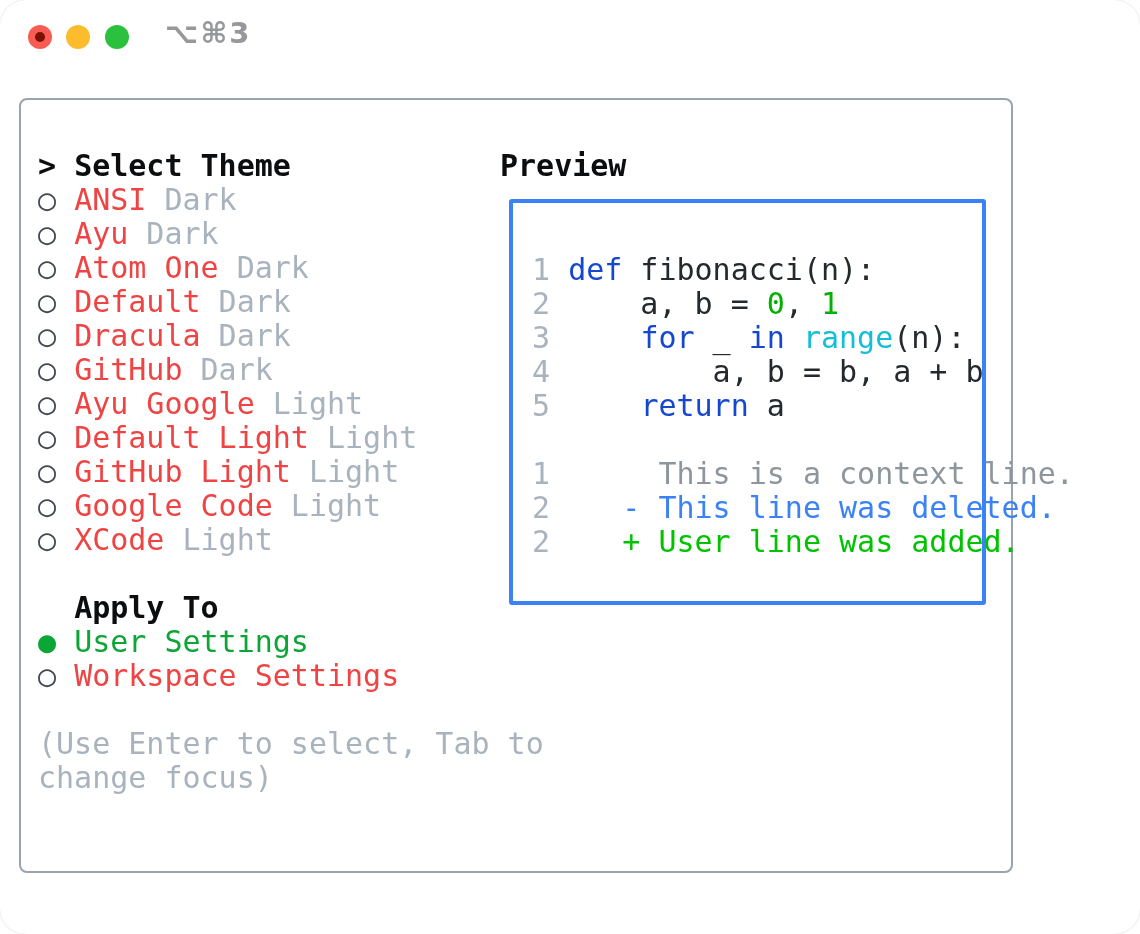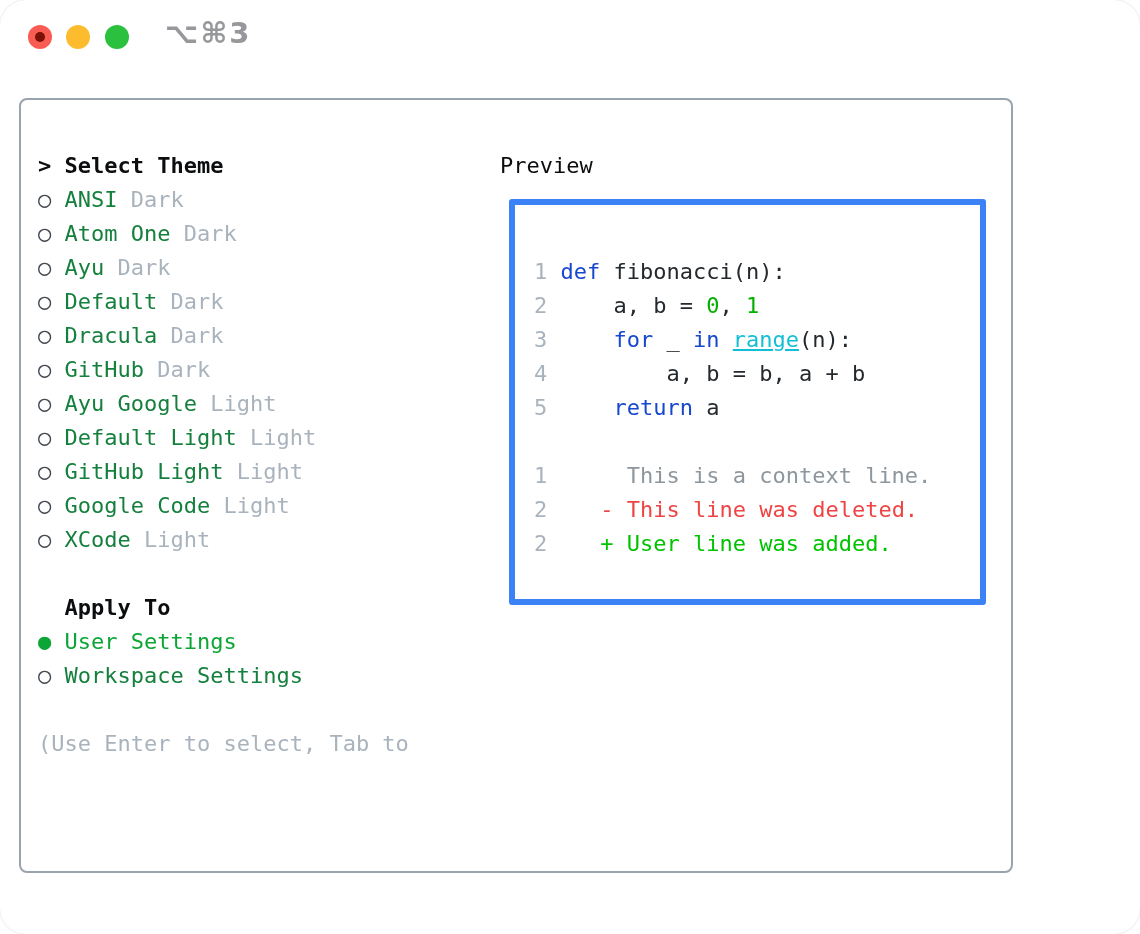--- a/index.html
+++ b/index.html
@@ -22,82 +22,83 @@
     position:absolute; left:165px; top:16px;
     font-family:"DejaVu Sans", sans-serif; font-size:29px; font-weight:600;
     color:#97989c; letter-spacing:2px;
   }
   
   .main-box {
     position:absolute; left:19px; top:98px; width:994px; height:775px;
     border:2px solid #9aa4af; border-radius:8px; background:#ffffff;
   }
   
-  .tgrid { font-size:22px; }
+  .tgrid { font-size:30px; }
   .row { height:34px; line-height:34px; white-space:pre; }
   .bold { font-weight:bold; color:#0b0d0f; }
   #left-panel { position:absolute; left:38px; top:149px; }
-  #preview-title { position:absolute; left:500px; top:149px; font-weight:normal; color:#0b0d0f; }
+  #preview-title { position:absolute; left:500px; top:149px; font-weight:bold; color:#0b0d0f; }
   
   #preview-box {
     position:absolute; left:509px; top:199px; width:477px; height:406px;
-    border:6px solid #3b82f6; border-radius:3px; background:#ffffff;
+    border:4px solid #3b82f6; border-radius:3px; background:#ffffff;
   }
   #code-lines { padding:50px 0 0 19px; }
   
-  .fg-dark { color:#15803d; }
+  .fg-dark { color:#ef4444; }
   .muted   { color:#a9b3bd; }
   .mk-idle { color:#424951; }
   .sel-green { color:#0ca636; }
   .ln    { color:#a9b3bd; }
   .c-fg  { color:#24292e; }
   .c-kw  { color:#1647cf; }
-  .c-fn  { color:#14bed6;text-decoration:underline; }
+  .c-fn  { color:#14bed6; }
   .c-lit { color:#00b100; }
   .c-ctx { color:#8e969d;margin-top:20px; }
-  .c-del { color:#ef4444;margin-top:40px; }
+  .c-del { color:#3b82f6;margin-top:40px; }
   .c-add { color:#00c300; }
 </style>
 </head>
 <body>
 
 <div class="window">
 
   <span class="light light-close">
       <span class="dot"></span>
     </span>
   <span class="light light-min"></span>
   <span class="light light-zoom"></span>
   <span class="shortcut">⌥⌘3</span>
 
   <div class="main-box"></div>
 
   <div id="left-panel" class="tgrid">
     <div class="row bold"><span>&gt; </span><span>Select Theme</span></div>
     <div id="theme-list">
         <div class="row"><span class="mk-idle">○ </span><span class="fg-dark">ANSI</span><span class="muted"> Dark</span></div>
+        <div class="row"><span class="mk-idle">○ </span><span class="fg-dark">Ayu</span><span class="muted"> Dark</span></div>
         <div class="row"><span class="mk-idle">○ </span><span class="fg-dark">Atom One</span><span class="muted"> Dark</span></div>
-        <div class="row"><span class="mk-idle">○ </span><span class="fg-dark">Ayu</span><span class="muted"> Dark</span></div>
         <div class="row"><span class="mk-idle">○ </span><span class="fg-dark">Default</span><span class="muted"> Dark</span></div>
         <div class="row"><span class="mk-idle">○ </span><span class="fg-dark">Dracula</span><span class="muted"> Dark</span></div>
         <div class="row"><span class="mk-idle">○ </span><span class="fg-dark">GitHub</span><span class="muted"> Dark</span></div>
         <div class="row"><span class="mk-idle">○ </span><span class="fg-dark">Ayu Google</span><span class="muted"> Light</span></div>
         <div class="row"><span class="mk-idle">○ </span><span class="fg-dark">Default Light</span><span class="muted"> Light</span></div>
         <div class="row"><span class="mk-idle">○ </span><span class="fg-dark">GitHub Light</span><span class="muted"> Light</span></div>
         <div class="row"><span class="mk-idle">○ </span><span class="fg-dark">Google Code</span><span class="muted"> Light</span></div>
         <div class="row"><span class="mk-idle">○ </span><span class="fg-dark">XCode</span><span class="muted"> Light</span></div>
       </div>
     <div class="row"></div>
     <div class="row bold"><span>  </span><span>Apply To</span></div>
     <div id="apply-list">
         <div class="row"><span class="sel-green">● </span><span class="sel-green">User Settings</span></div>
         <div class="row"><span class="mk-idle">○ </span><span class="fg-dark">Workspace Settings</span></div>
       </div>
     <div class="row"></div>
     <div class="row muted">(Use Enter to select, Tab to</div>
+    <div class="row muted">change focus)</div>
   </div>
 
   <div id="preview-title" class="tgrid row">Preview</div>
 
   <div id="preview-box">
     <div id="code-lines" class="tgrid">
         <div class="row"><span class="ln">1</span><span class="c-fg"> </span><span class="c-kw">def</span><span class="c-fg"> fibonacci(n):</span></div>
         <div class="row"><span class="ln">2</span><span class="c-fg">     a, b = </span><span class="c-lit">0</span><span class="c-fg">, </span><span class="c-lit">1</span></div>
         <div class="row"><span class="ln">3</span><span class="c-fg">     </span><span class="c-kw">for</span><span class="c-fg"> _ </span><span class="c-kw">in</span><span class="c-fg"> </span><span class="c-fn">range</span><span class="c-fg">(n):</span></div>
         <div class="row"><span class="ln">4</span><span class="c-fg">         a, b = b, a + b</span></div>

